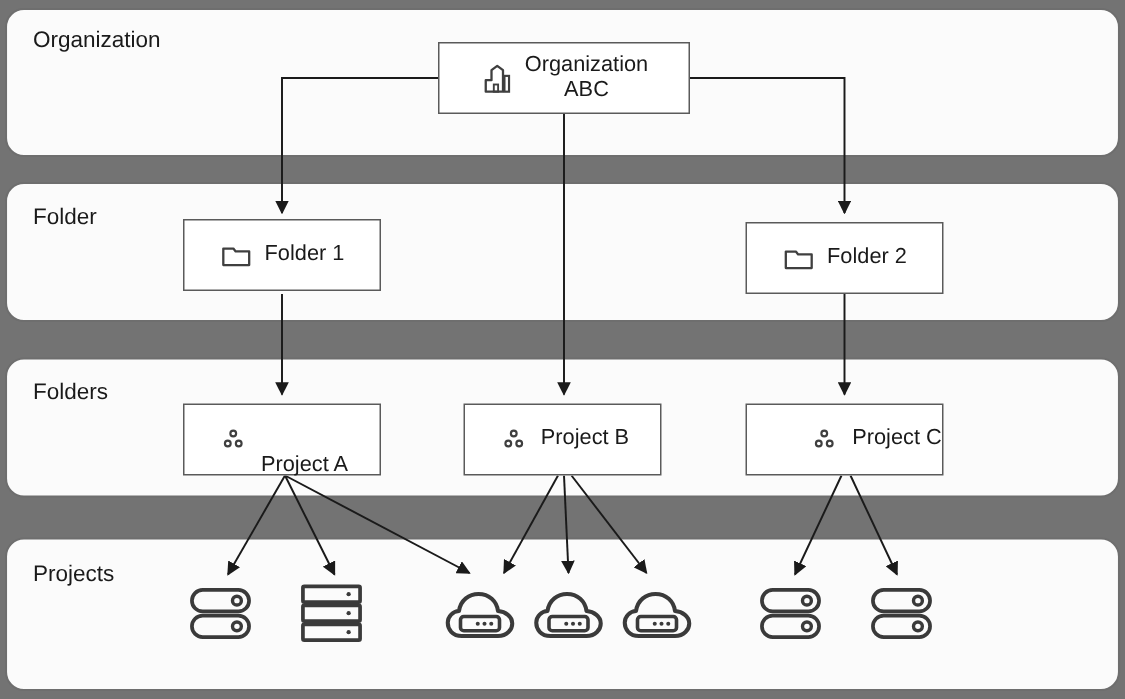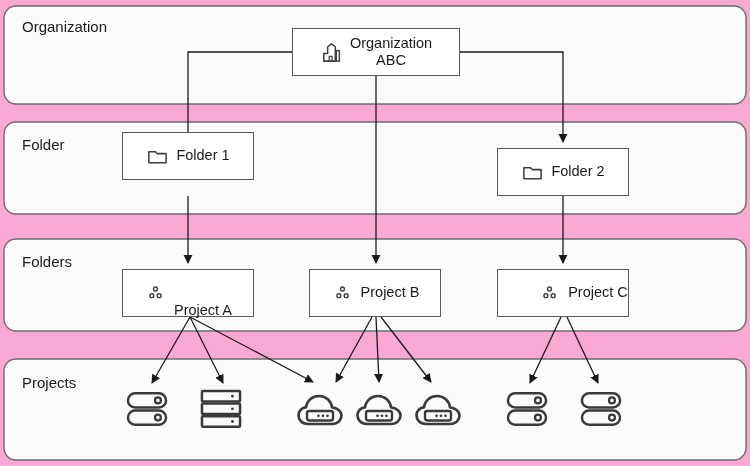--- a/index.html
+++ b/index.html
@@ -1,17 +1,17 @@
 <!DOCTYPE html>
 <html><head>
 <meta charset="utf-8">
 <style>
   html,body{margin:0;padding:0;background:#ffffff;}
   body{font-family:"Liberation Sans", sans-serif;}
-  #stage{position:relative;width:750px;height:466px;background:#f9a8d4;overflow:hidden;}
+  #stage{position:relative;width:750px;height:466px;background:#737373;overflow:hidden;}
   #svg{position:absolute;left:0;top:0;width:750px;height:466px;}
   .band-label{
     position:absolute;color:#1a1a1a;font-size:15px;
     font-family:"Liberation Sans", sans-serif;white-space:nowrap;
   }
   .node{
     position:absolute;background:#ffffff;border:1px solid #5a5a5a;
     box-sizing:border-box;display:flex;align-items:center;
     justify-content:center;gap:7px;
   }
@@ -67,21 +67,21 @@
         <span class="node-icon">
           <svg width="23" height="23" viewBox="0 0 24 24">
             <path d="M4 21 L4 13 L8 13 L8 6 L12 3 L16 6 L16 21 Z" fill="none" stroke="#3f3f3f" stroke-width="1.6" stroke-linejoin="round"></path>
             <rect x="9.6" y="16" width="3" height="5" fill="none" stroke="#3f3f3f" stroke-width="1.3"></rect>
             <rect x="17" y="10" width="3.2" height="11" fill="none" stroke="#3f3f3f" stroke-width="1.5"></rect>
           </svg>
         </span>
         <span class="node-label" style="color: rgb(26, 26, 26);">Organization
 ABC</span>
       </div>
-      <div class="node" style="left: 122px; top: 132px; width: 132px; height: 48px; border-color: rgb(90, 90, 90); background: rgb(255, 255, 255);">
+      <div class="node" style="left: 122px; top: 146px; width: 132px; height: 48px; border-color: rgb(90, 90, 90); background: rgb(255, 255, 255);">
         <span class="node-icon">
           <svg width="23" height="23" viewBox="0 0 24 24">
             <path d="M3 7 L10 7 L11.6 9 L21 9 L21 18.5 L3 18.5 Z" fill="none" stroke="#3f3f3f" stroke-width="1.6" stroke-linejoin="round"></path>
           </svg>
         </span>
         <span class="node-label" style="color: rgb(26, 26, 26);">Folder 1</span>
       </div>
       <div class="node" style="left: 497px; top: 148px; width: 132px; height: 48px; border-color: rgb(90, 90, 90); background: rgb(255, 255, 255);">
         <span class="node-icon">
           <svg width="23" height="23" viewBox="0 0 24 24">

